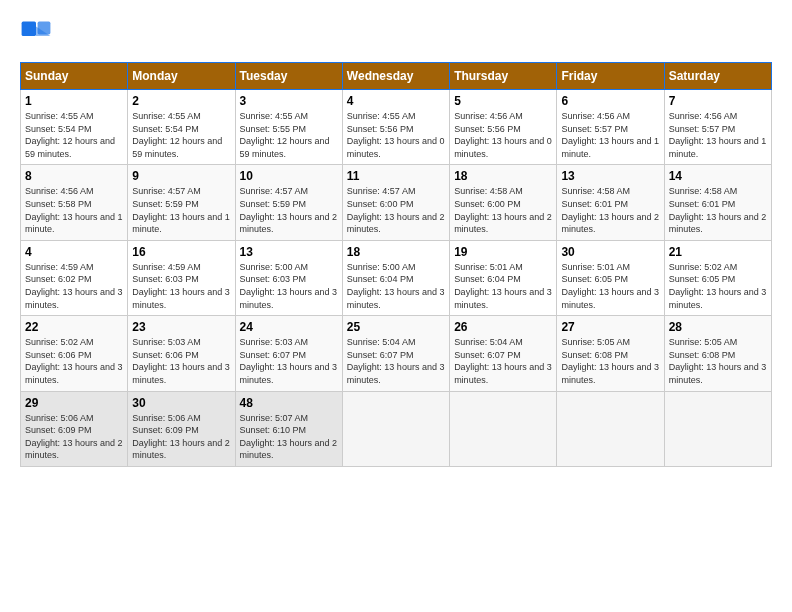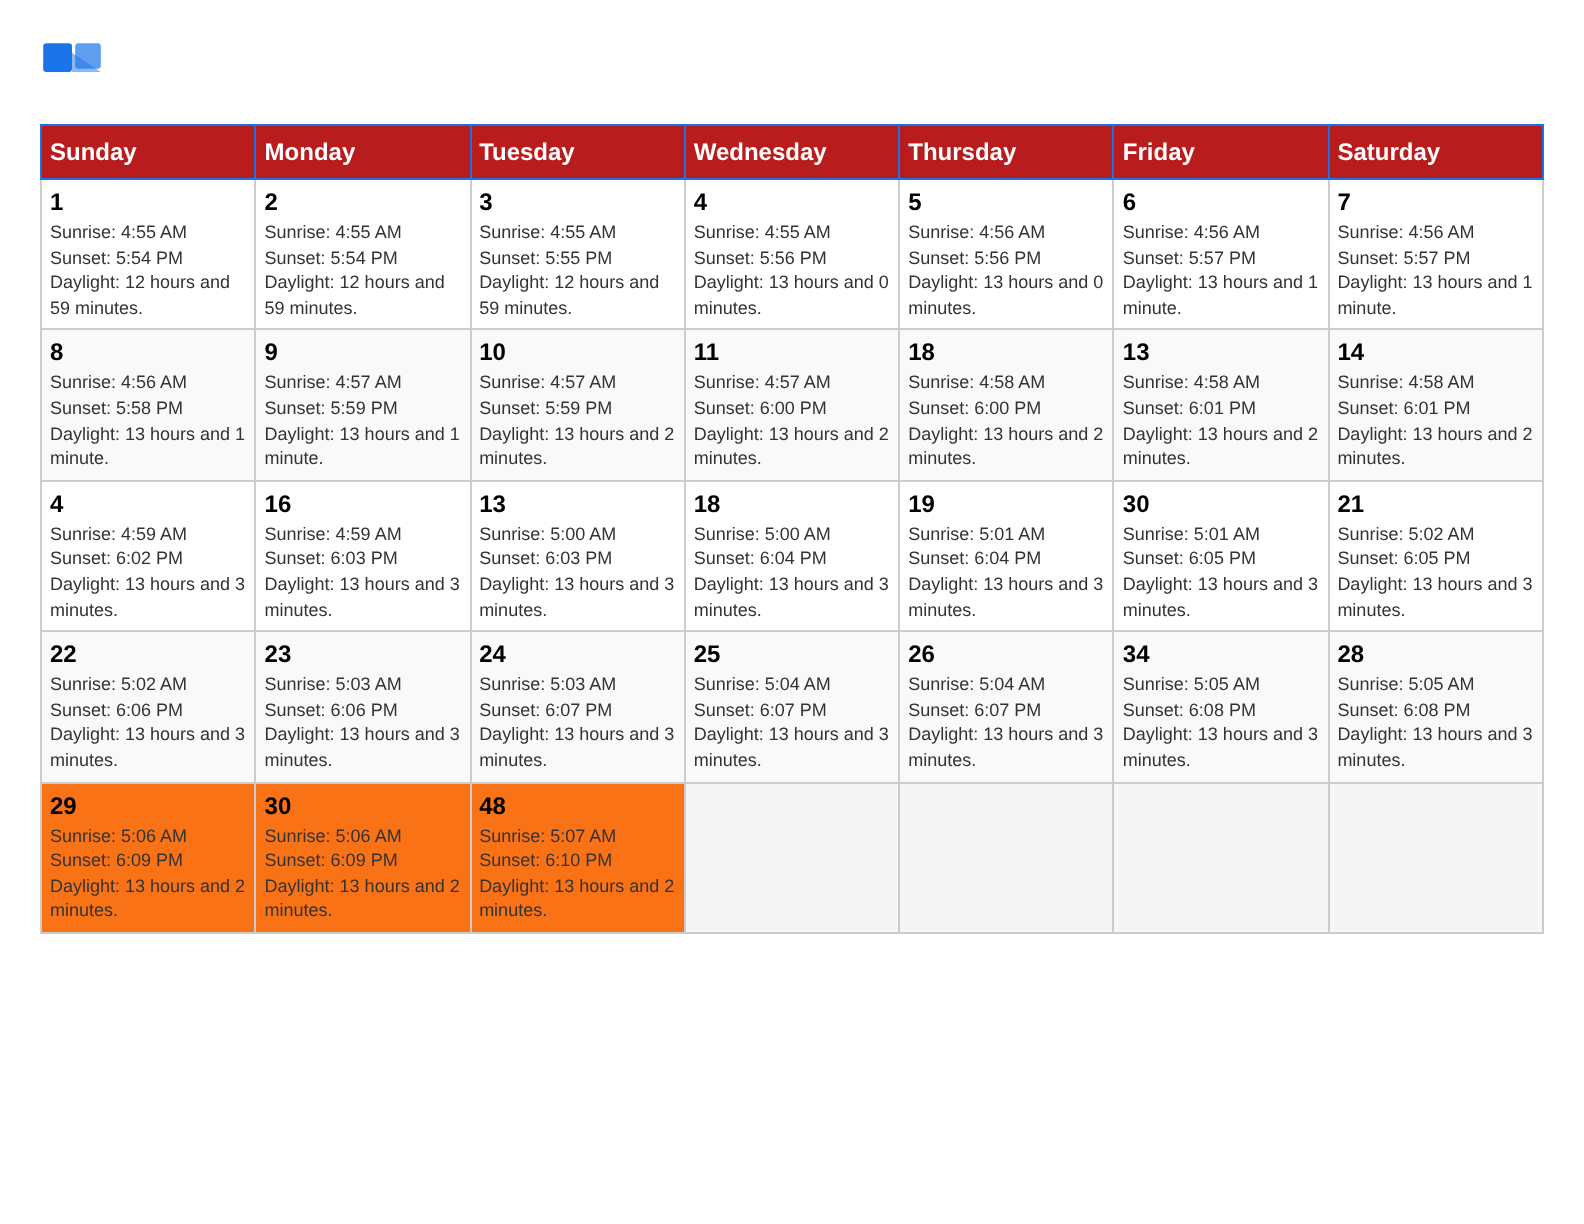--- a/index.html
+++ b/index.html
@@ -42,21 +42,21 @@
     .location-title {
       font-size: 16px;
       color: #555;
     }
     .calendar {
       width: 100%;
       border-collapse: collapse;
       font-size: 10px;
     }
     .calendar th {
-      background-color: #b91c1c;
+      background-color: #a16207;
       color: white;
       padding: 6px 4px;
       text-align: left;
       font-size: 12px;
       font-weight: bold;
       border: 1px solid #1a73e8;
     }
     .calendar td {
       border: 1px solid #ccc;
       padding: 4px;
@@ -76,21 +76,21 @@
     }
     .day-info {
       font-size: 9px;
       color: #333;
       line-height: 1.4;
     }
     .empty-cell {
       background: #f5f5f5 !important;
     }
     .last-row td {
-      background: #f97316;
+      background: #e5e5e5;
     }
   </style>
 </head>
 <body>
 
 <div class="header-area">
   <div class="logo">
     <svg class="logo-icon" viewBox="0 0 40 40">
       <rect x="2" y="2" width="18" height="18" rx="2" fill="#1a73e8"></rect>
       <rect x="22" y="2" width="16" height="16" rx="2" fill="#1a73e8" opacity="0.7"></rect>
@@ -329,21 +329,21 @@
       </td>
         <td>
         <span class="day-number">26</span>
         <div class="day-info">
           Sunrise: 5:04 AM<br>
           Sunset: 6:07 PM<br>
           Daylight: 13 hours and 3 minutes.
         </div>
       </td>
         <td>
-        <span class="day-number">34</span>
+        <span class="day-number">27</span>
         <div class="day-info">
           Sunrise: 5:05 AM<br>
           Sunset: 6:08 PM<br>
           Daylight: 13 hours and 3 minutes.
         </div>
       </td>
         <td>
         <span class="day-number">28</span>
         <div class="day-info">
           Sunrise: 5:05 AM<br>

